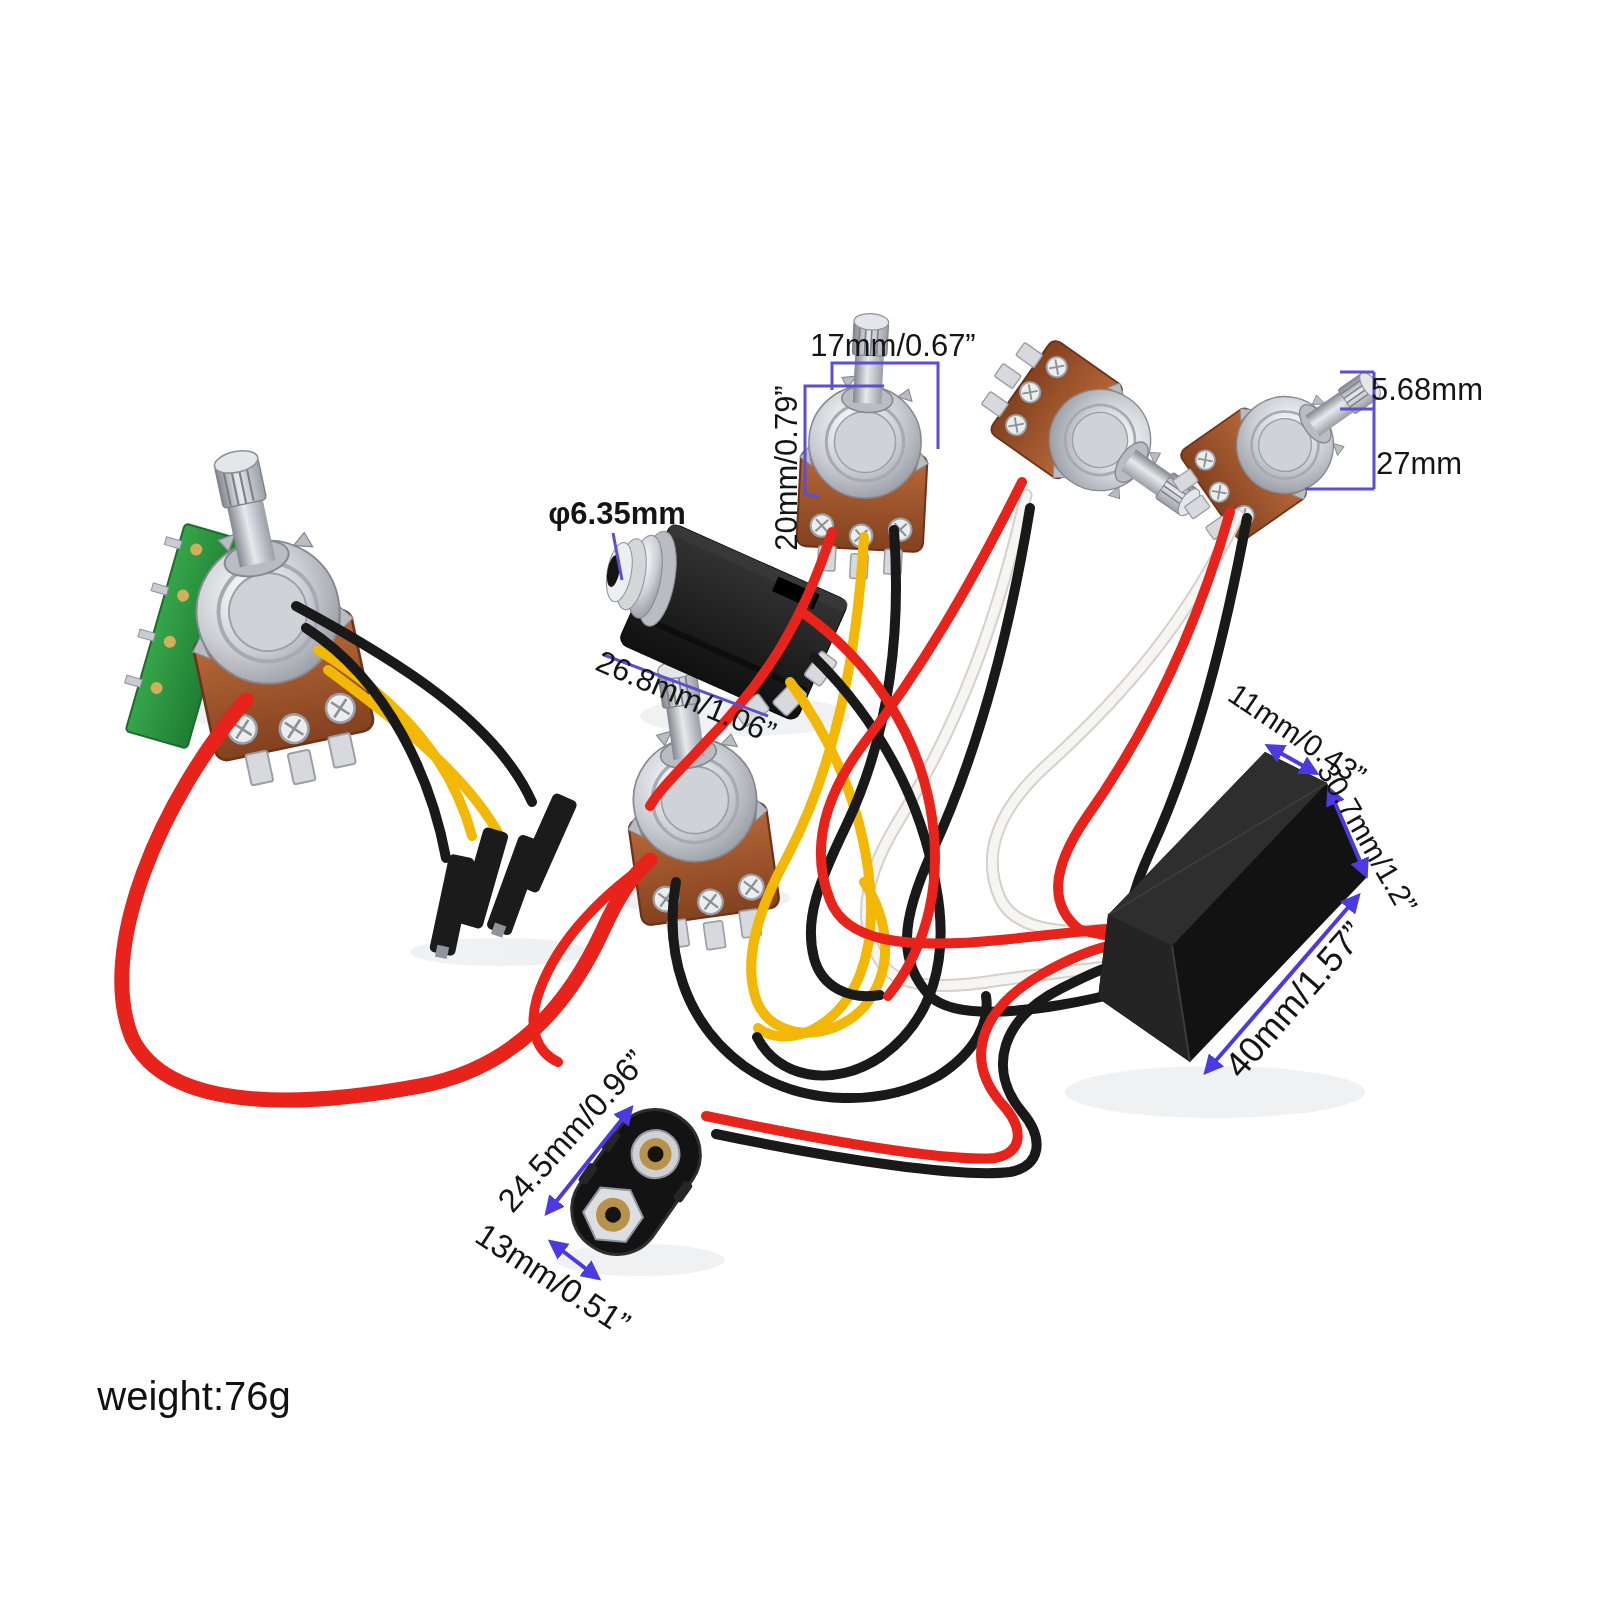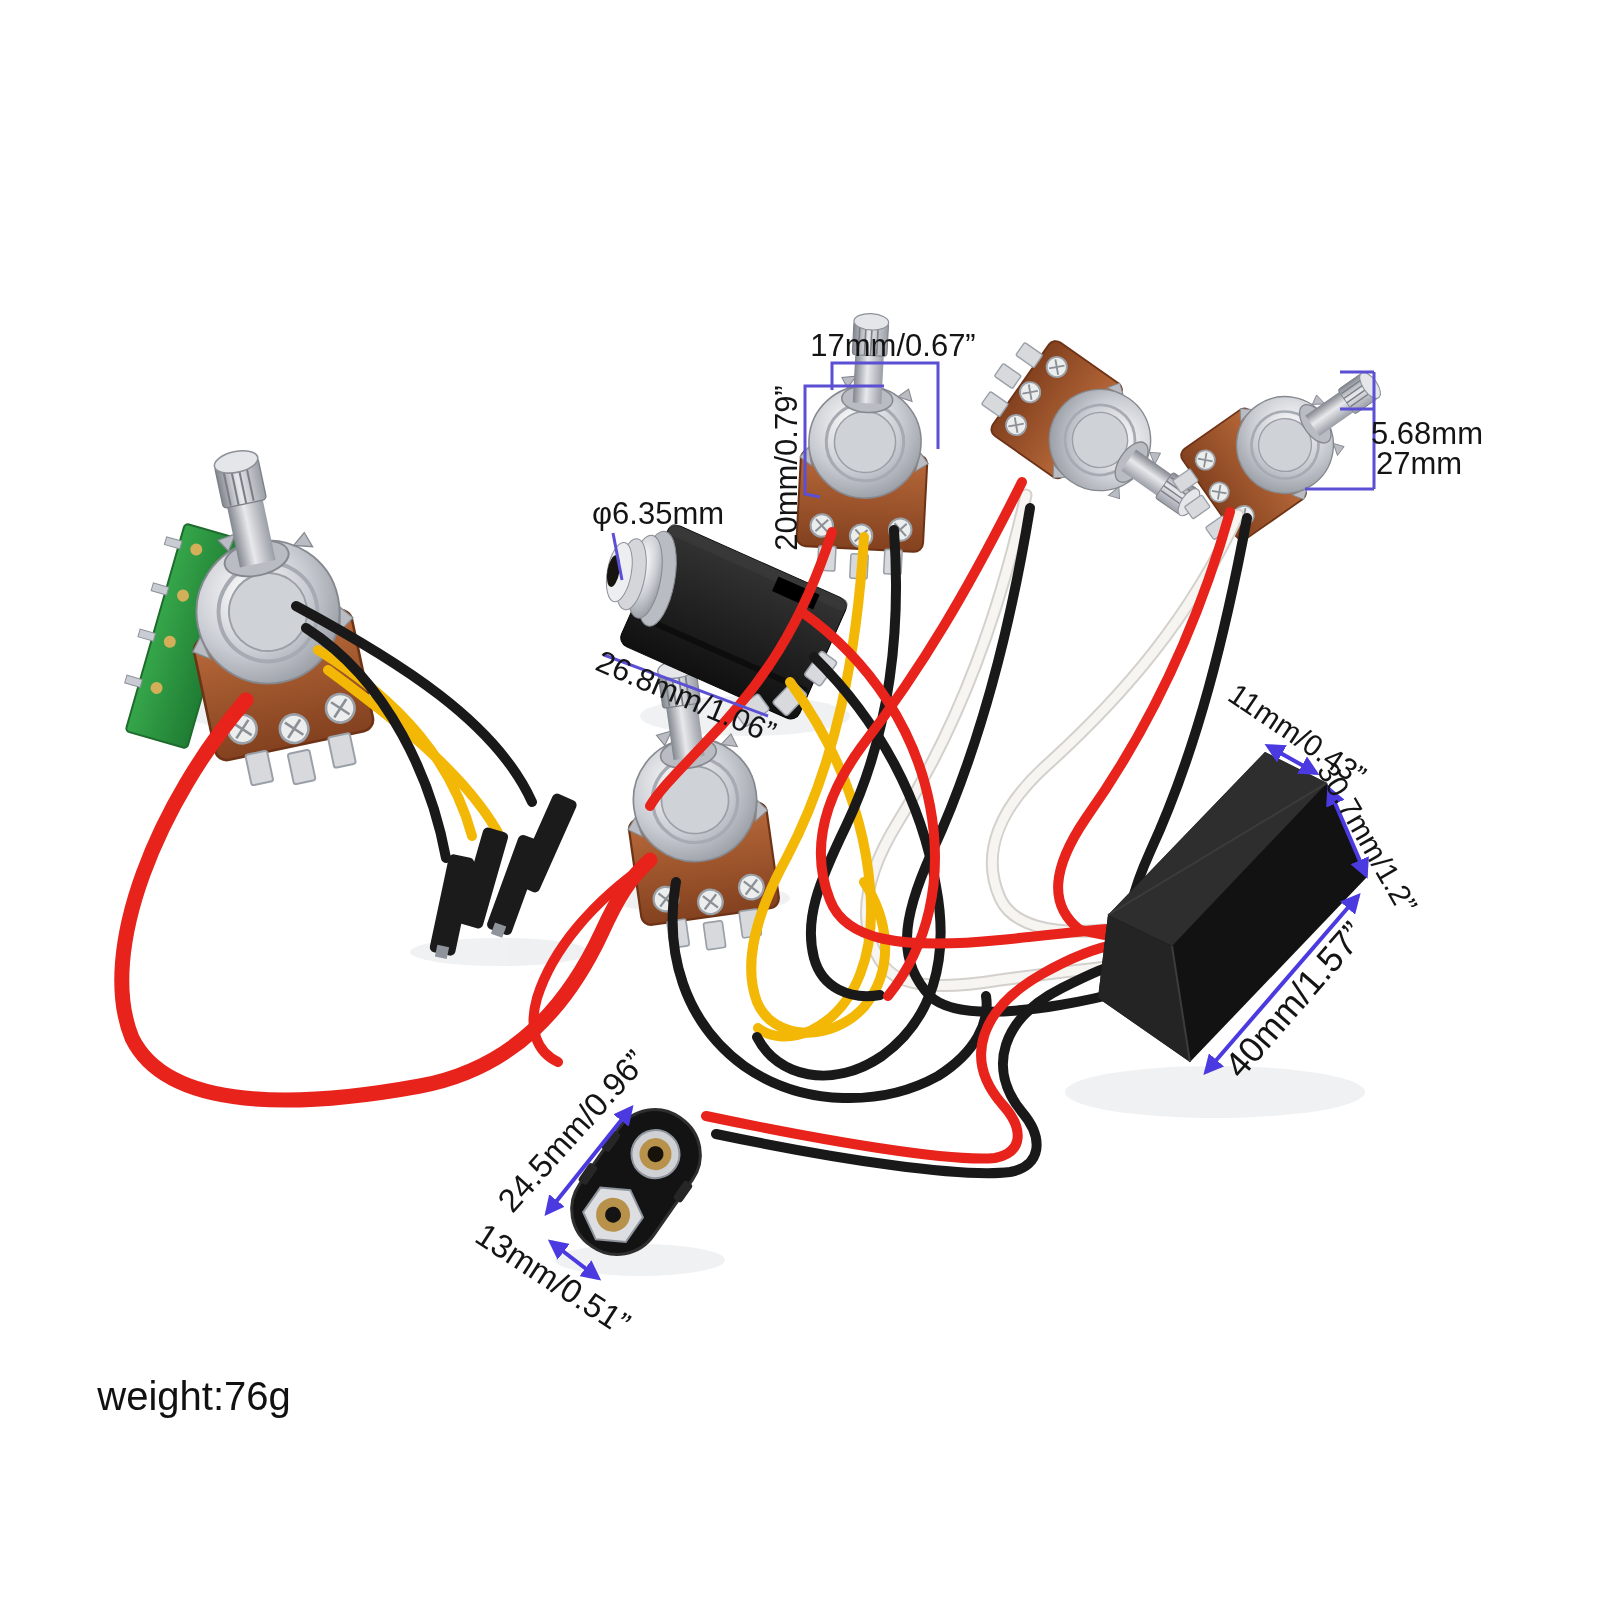--- a/index.html
+++ b/index.html
@@ -212,25 +212,25 @@
     <line x1="1358" y1="896" x2="1206" y2="1072" marker-start="url(#ah)" marker-end="url(#ah)"></line>
     <line x1="547" y1="1213" x2="631" y2="1108" marker-start="url(#ah)" marker-end="url(#ah)"></line>
     <line x1="551" y1="1242" x2="598" y2="1278" marker-start="url(#ah)" marker-end="url(#ah)"></line>
   </g>
 </svg>
 
 <div class="dim-label r0" style="left:893px;top:345px;">17mm/0.67”</div>
 
 <div class="dim-label r0" style="left:786px;top:468px;transform:translate(-50%,-50%) rotate(-90deg);">20mm/0.79”</div>
 
-<div class="dim-label r0" style="left:1427px;top:389px;margin-top:44px;">5.68mm</div>
+<div class="dim-label r0" style="left:1427px;top:389px;">5.68mm</div>
 
 <div class="dim-label r0" style="left:1419px;top:463px;">27mm</div>
 
-<div class="dim-label r0" style="left:658px;top:513px;">φ6.35mm</div>
+<div class="dim-label r0" style="left:617px;top:513px;font-weight:bold;">φ6.35mm</div>
 
 <div class="dim-label r0" style="left:686px;top:697px;transform:translate(-50%,-50%) rotate(23deg);">26.8mm/1.06”</div>
 
 <div class="dim-label" style="left:1297px;top:735px;font-size:30px;transform:translate(-50%,-50%) rotate(34deg);">11mm/0.43”</div>
 
 <div class="dim-label" style="left:1367px;top:838px;font-size:30px;transform:translate(-50%,-50%) rotate(60deg);">30.7mm/1.2”</div>
 
 <div class="dim-label" style="left:1295px;top:1000px;font-size:36px;transform:translate(-50%,-50%) rotate(-49deg);">40mm/1.57”</div>
 
 <div class="dim-label" style="left:572px;top:1131px;font-size:33px;transform:translate(-50%,-50%) rotate(-48deg);">24.5mm/0.96”</div>

